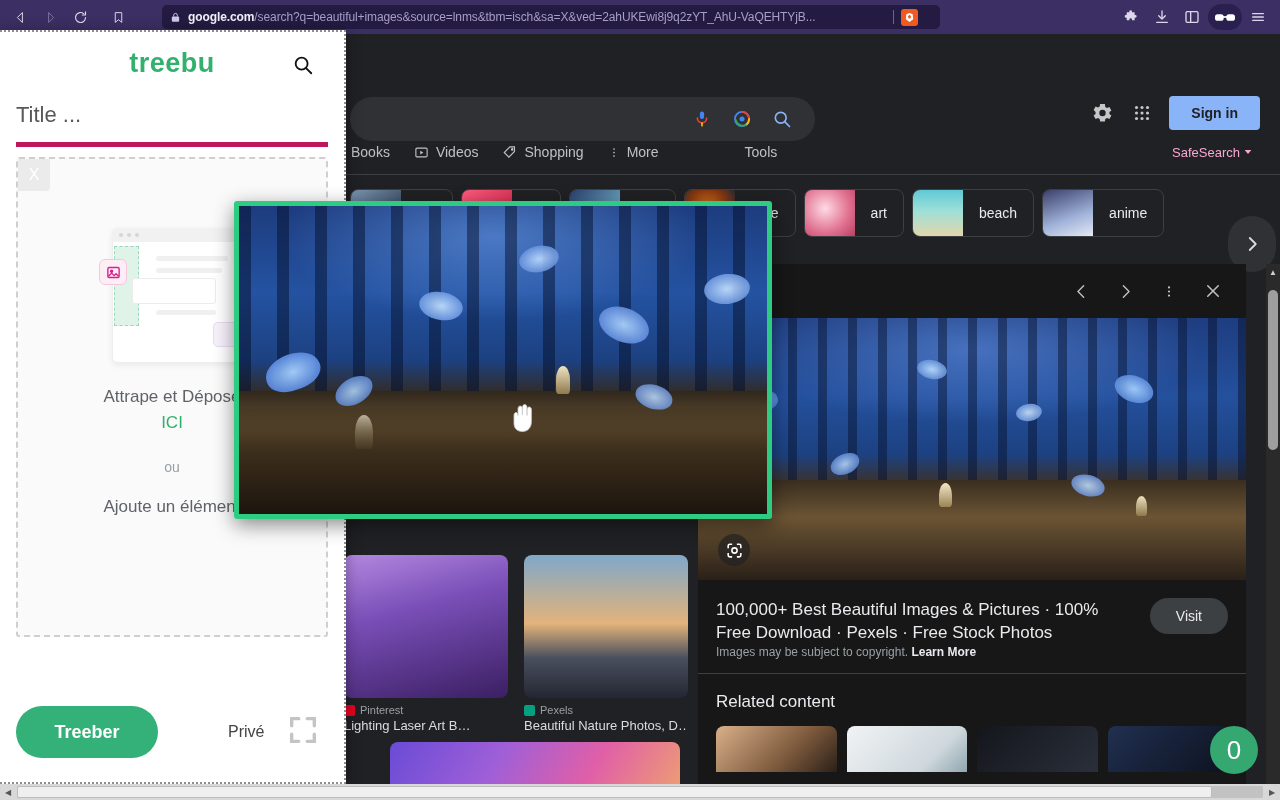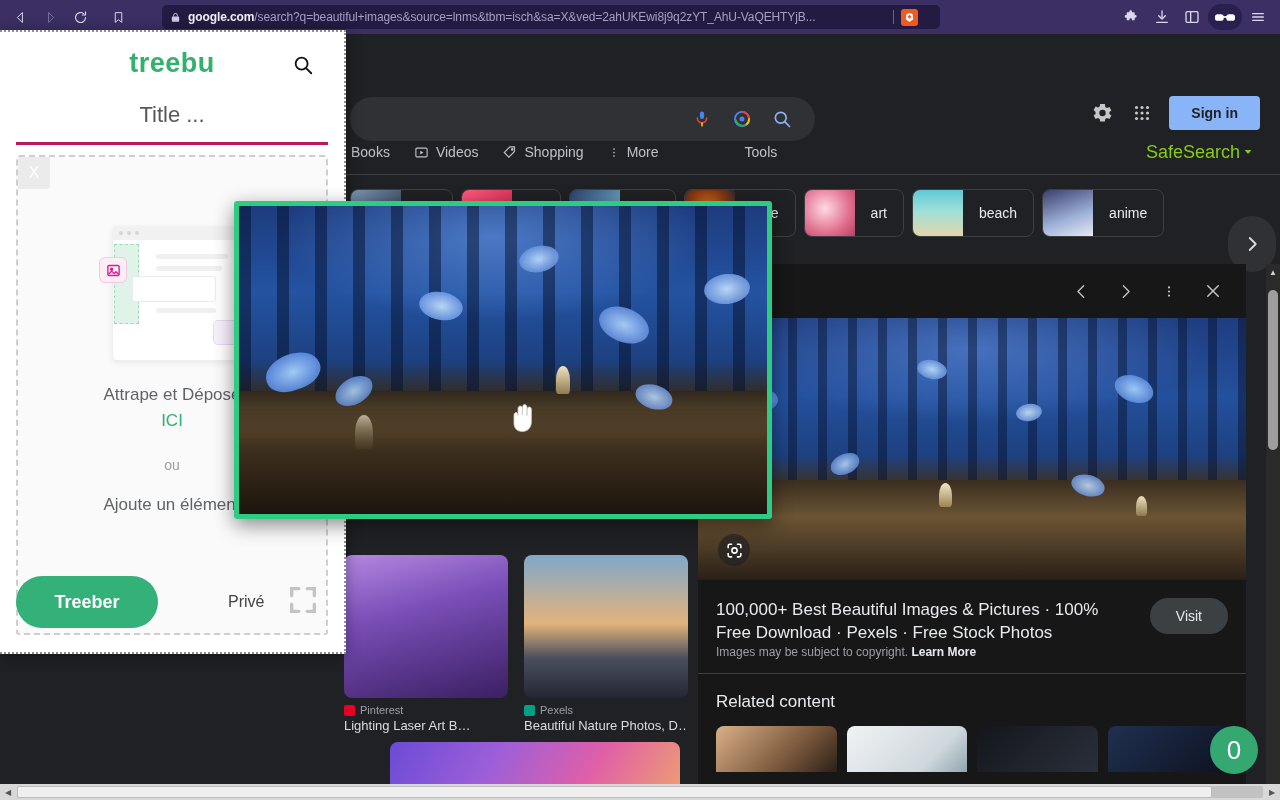--- a/index.html
+++ b/index.html
@@ -74,21 +74,21 @@
   
   .g-nav {
     position: absolute; left: 0; top: 96px; width: 1280px; height: 45px;
     display: flex; align-items: center;
     border-bottom: 1px solid #3c4043;
     font-size: 14px; color: #bdc1c6;
   }
   .g-tab { display: flex; align-items: center; gap: 7px; margin-right: 24px; white-space: nowrap; }
   .g-tab.first { margin-left: 330px; }
   .g-tools { margin-left: 62px; color: #bdc1c6; font-size: 14px; }
-  .g-safesearch { margin-left: auto; margin-right: 28px; font-size: 18px; color: #84cc16;
+  .g-safesearch { margin-left: auto; margin-right: 28px; font-size: 13px; color: #f9a8d4;
                   display:flex; align-items:center; gap:4px; }
 
   
   .chips-row {
     position: absolute; left: 0; top: 148px; width: 1280px; height: 62px;
     display: flex; align-items: center; gap: 8px; padding-left: 350px;
     overflow: hidden;
   }
   .chip {
     height: 48px; border: 1px solid #3c4043; border-radius: 8px;
@@ -156,34 +156,34 @@
 
   .count-badge {
     position: absolute; right: 22px; bottom: 26px;
     width: 48px; height: 48px; border-radius: 50%; background: #34a870;
     display: flex; align-items: center; justify-content: center;
     color: #fff; font-size: 26px; font-weight: 400;
   }
 
   
   .treebu {
-    position: absolute; left: 0; top: 30px; width: 346px; height: 624px;
+    position: absolute; left: 0; top: 30px; width: 346px; height: 754px;
     background: #ffffff;
     border: 2px dotted #8f8f8f;
     border-left: none;
     box-shadow: 0 2px 14px rgba(0,0,0,.35);
     overflow: hidden;
   }
   .tb-head { height: 62px; display: flex; align-items: center; justify-content: center; position: relative; }
   .tb-logo { font-size: 27px; font-weight: 700; color: #31b06e; letter-spacing: .5px; }
   .tb-search { position: absolute; right: 30px; top: 22px; color: #111; }
   .tb-title {
-    margin: 8px 16px 0 16px; text-align: center;
+    margin: 8px 16px 0 16px; 
     font-size: 22px; color: #585858; padding-bottom: 14px;
-    border-bottom: 3px solid #be185d;
+    border-bottom: 5px solid #be185d;
   }
   .tb-drop {
     margin: 10px 16px 0 16px; height: 480px;
     border: 2px dashed #cfcfcf; border-radius: 3px;
     position: relative; background: #fafafa;
   }
   .tb-x {
     position: absolute; left: 0; top: 0; width: 32px; height: 32px;
     background: #ebebeb; border-radius: 0 0 4px 0;
     display: flex; align-items: center; justify-content: center;

